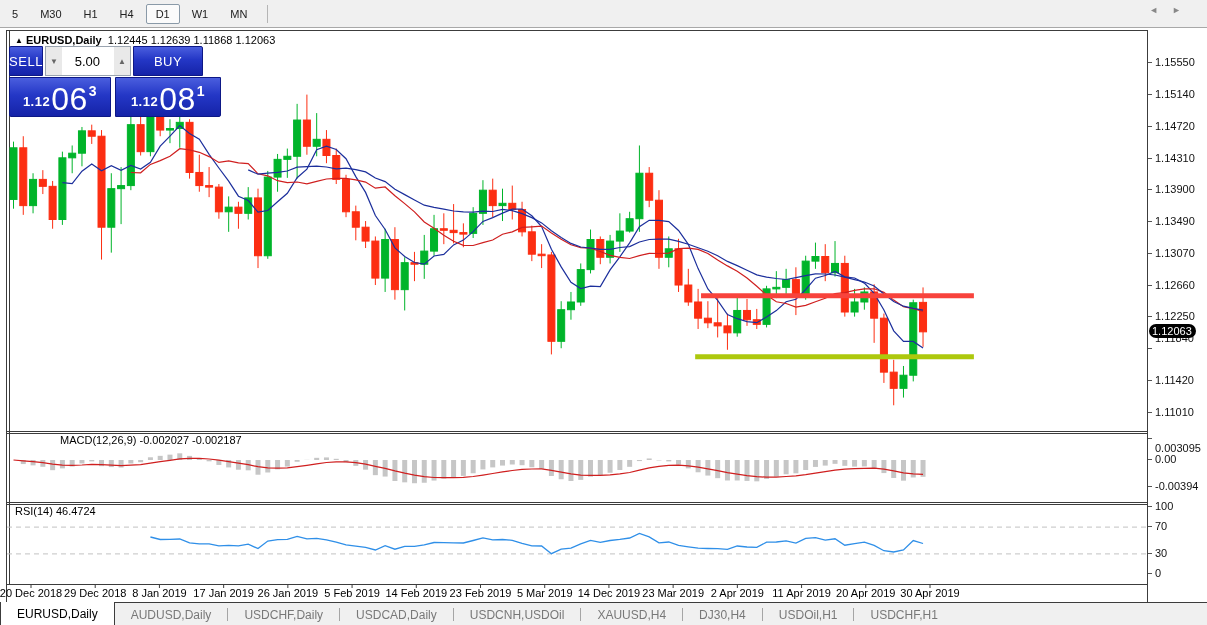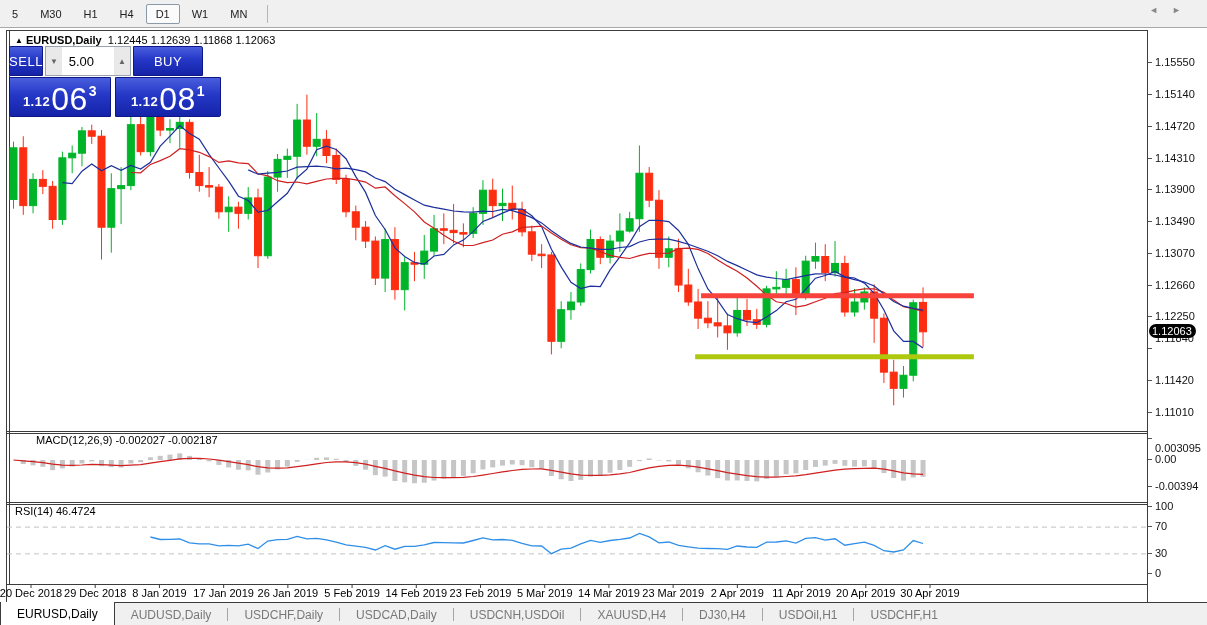--- a/index.html
+++ b/index.html
@@ -17,21 +17,21 @@
   #chart-header .arr{font-size:8px;position:relative;top:-1px;margin-right:3px;}
   #chart-header b{font-weight:700;}
   
   #trade-widget{position:absolute;left:2px;top:15px;width:212px;z-index:6;}
   .tw-row1{display:flex;height:30px;}
   .blue-btn{background:linear-gradient(#4a5ede 0%,#2437c6 45%,#1523a8 100%);color:#fff;border:1px solid #0d1886;display:flex;align-items:center;justify-content:center;font-size:13px;letter-spacing:.5px;box-sizing:border-box;}
   #sell-btn{width:34px;border-radius:2px 0 0 0;}
   #buy-btn{width:70px;margin-left:2px;border-radius:0 2px 0 0;}
   #vol-group{width:86px;display:flex;border:1px solid #9aa4b0;background:#fff;box-sizing:border-box;margin-left:2px;}
   .spin-btn{width:16px;background:#e9e9e9;border:none;color:#666;font-size:8px;display:flex;align-items:center;justify-content:center;cursor:default;}
-  #vol-field{flex:1;display:flex;align-items:center;justify-content:flex-end;padding-right:20px;font-size:13px;color:#000;background:#fff;}
+  #vol-field{flex:1;display:flex;align-items:center;justify-content:flex-end;padding-right:14px;font-size:13px;color:#000;background:#fff;}
   .tw-row2{display:flex;margin-top:1px;}
   .price-panel{height:40px;display:flex;align-items:flex-end;justify-content:center;padding-bottom:3px;box-sizing:border-box;}
   #sell-panel{width:102px;border-radius:0 0 0 2px;}
   #buy-panel{width:106px;margin-left:4px;border-radius:0 0 2px 0;}
   .pp-small{font-size:13px;font-weight:700;margin-right:1px;position:relative;top:-4px;}
   .pp-big{font-size:32px;font-weight:400;line-height:.85;}
   .pp-sup{font-size:14px;font-weight:700;position:relative;top:-14px;margin-left:1px;}
   
   #scale-col{position:absolute;left:1148px;top:30px;width:59px;height:571px;background:#fff;}
   .scale-tick{position:absolute;left:7px;font-size:11px;color:#111;white-space:nowrap;}
@@ -400,33 +400,33 @@
             <span class="pp-sup">3</span>
         </div>
         <div id="buy-panel" class="price-panel blue-btn">
           <span class="pp-small">1.12</span>
             <span class="pp-big">08</span>
             <span class="pp-sup">1</span>
         </div>
       </div>
     </div>
 
-    <div class="pane-label" style="left:0;top:403px;padding-left:29px;">MACD(12,26,9) -0.002027 -0.002187</div>
+    <div class="pane-label" style="left:24px;top:403px;padding-left:29px;">MACD(12,26,9) -0.002027 -0.002187</div>
     <div class="pane-label" style="left:8px;top:474px;">RSI(14) 46.4724</div>
     <div id="date-axis">
         <div class="date-label" style="left: 24px; top: 556px;">20 Dec 2018</div>
         <div class="date-label" style="left: 88.2143px; top: 556px;">29 Dec 2018</div>
         <div class="date-label" style="left: 152.429px; top: 556px;">8 Jan 2019</div>
         <div class="date-label" style="left: 216.643px; top: 556px;">17 Jan 2019</div>
         <div class="date-label" style="left: 280.857px; top: 556px;">26 Jan 2019</div>
         <div class="date-label" style="left: 345.071px; top: 556px;">5 Feb 2019</div>
         <div class="date-label" style="left: 409.286px; top: 556px;">14 Feb 2019</div>
         <div class="date-label" style="left: 473.5px; top: 556px;">23 Feb 2019</div>
         <div class="date-label" style="left: 537.714px; top: 556px;">5 Mar 2019</div>
-        <div class="date-label" style="left: 601.929px; top: 556px;">14 Mar 2019</div>
+        <div class="date-label" style="left: 601.929px; top: 556px;">14 Dec 2019</div>
         <div class="date-label" style="left: 666.143px; top: 556px;">23 Mar 2019</div>
         <div class="date-label" style="left: 730.357px; top: 556px;">2 Apr 2019</div>
         <div class="date-label" style="left: 794.571px; top: 556px;">11 Apr 2019</div>
         <div class="date-label" style="left: 858.786px; top: 556px;">20 Apr 2019</div>
         <div class="date-label" style="left: 923px; top: 556px;">30 Apr 2019</div>
       </div>
   </div>
 
   <div id="scale-col">
       <div class="scale-tick" style="top: 25.9922px;">1.15550</div>

